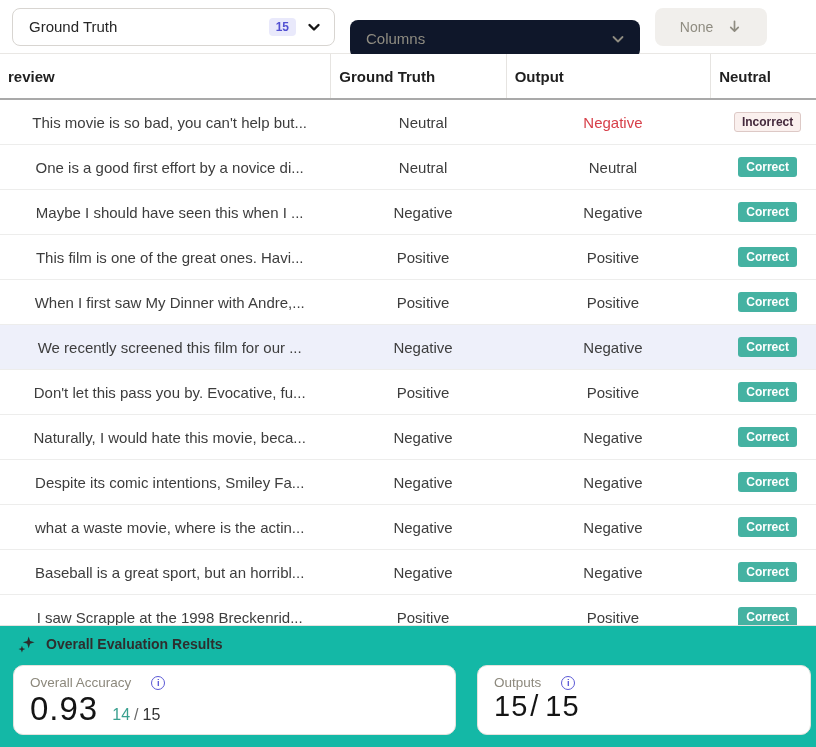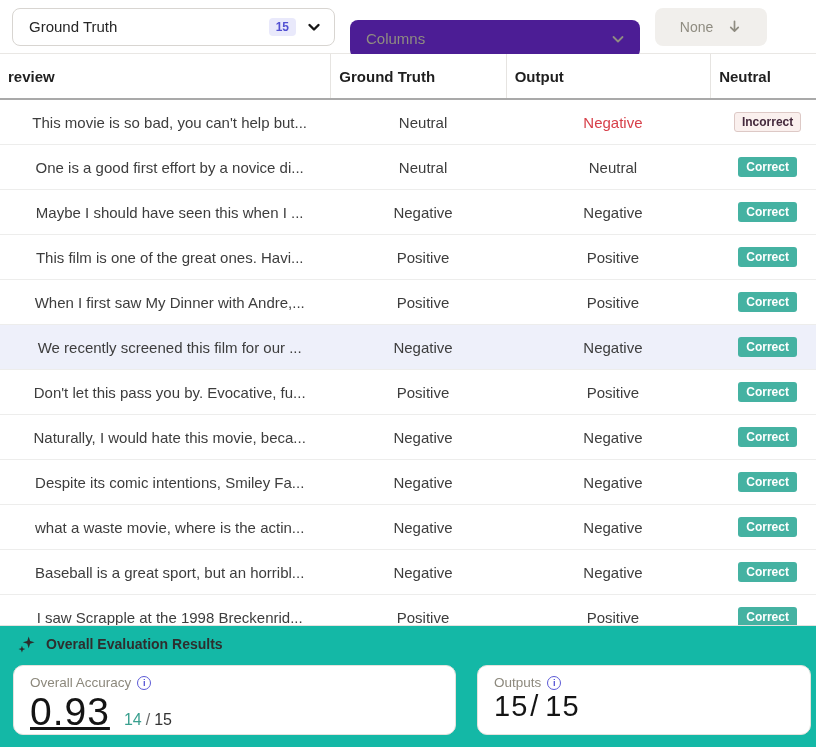--- a/index.html
+++ b/index.html
@@ -26,21 +26,21 @@
   }
   .select-gt .lbl { flex:1; font-size:15px; color:#262626; }
   .count-badge {
     background:#e9e9fb; color:#5250d2;
     font-size:12px; font-weight:700;
     padding:2px 7px; border-radius:4px;
   }
   .chev-dark { color:#161616; display:flex; }
   .select-columns {
     margin-left:15px; width:290px; height:38px;
-    background:#4c1d95; border-radius:8px;
+    background:#0f172a; border-radius:8px;
     display:flex; align-items:center; justify-content:space-between;
     padding:0 14px 0 16px; cursor:pointer;
     font-size:15px; color:#8f8c81;margin-top:24px;
   }
   .chev-gray { color:#8f8c81; display:flex; }
   .btn-none {
     margin-left:15px; width:112px; height:38px;
     background:#f1efec; border-radius:8px;
     display:flex; align-items:center; justify-content:center; gap:14px;
     font-size:14px; color:#8f8c81; cursor:pointer;
@@ -98,32 +98,32 @@
   }
   .sparkle { display:flex; color:#2b2b2b; }
   .cards { display:flex; gap:21px; padding:3px 0 0 13px; }
   .card {
     height:70px; border:1px solid #e5e2dd; border-radius:10px;
     padding:9px 16px 0 16px; background:#fff;
   }
   .card-accuracy { width:443px; }
   .card-outputs  { width:334px; }
   .card-label {
-    display:flex; align-items:center; gap:6px;
+    display:flex; align-items:center; gap:20px;
     font-size:13.5px; color:#8d897d;
   }
   .info-icon {
     width:14px; height:14px; border-radius:50%;
     border:1.4px solid #5b59d6; color:#5b59d6;
     font-size:9.5px; font-weight:700; font-style:normal;
     display:inline-flex; align-items:center; justify-content:center;
     cursor:pointer;
   }
   .card-value-row { display:flex; align-items:baseline; margin-top:0px; }
-  .big-num { font-size:39px; color:#141414; letter-spacing:1px;text-decoration:underline; }
+  .big-num { font-size:33px; color:#141414; letter-spacing:1px; }
   .frac { font-size:16px; }
   .frac .n-correct { color:#3aa08f; margin-left:14px; }
   .frac .slash { color:#6a6a6a; margin:0 4px; }
   .frac .n-total { color:#333; }
   .outputs-num { font-size:29px; color:#141414; letter-spacing:1px; }
   .outputs-num .slash { margin:0 6px 0 2px; }
 </style>
 </head>
 <body>
 

